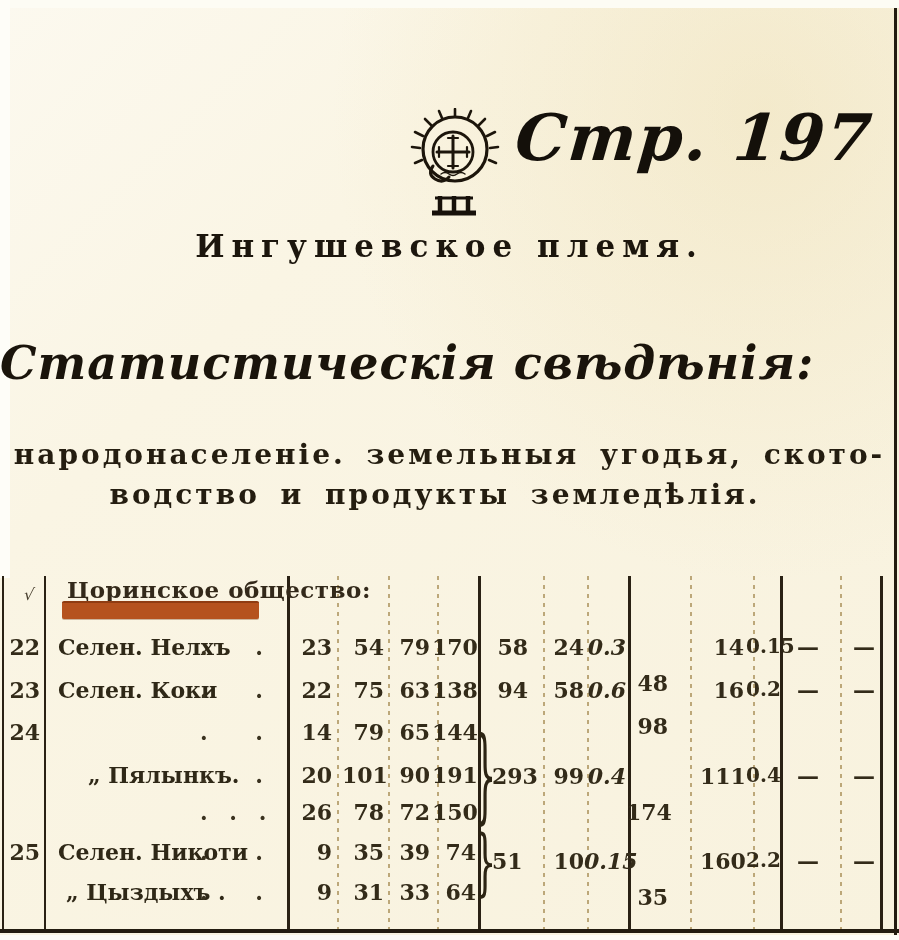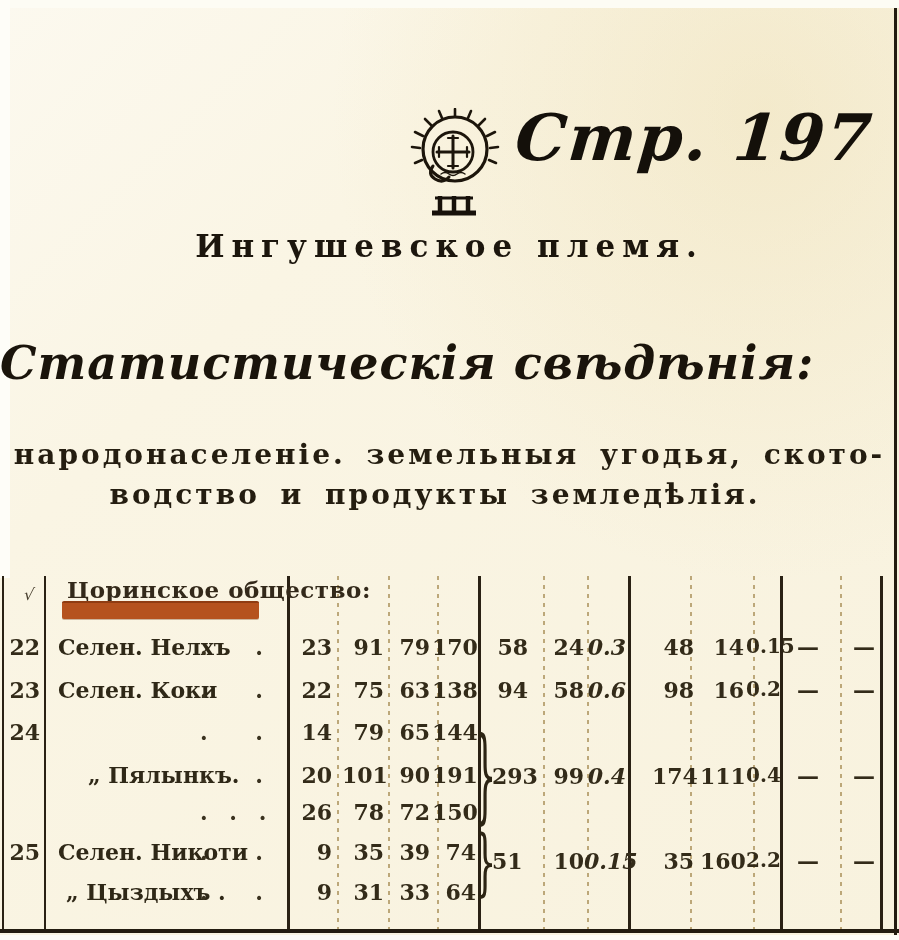--- a/index.html
+++ b/index.html
@@ -60,21 +60,21 @@
   }
   .numcol{left:6px;width:34px;}
   .namecol{left:58px;width:226px;text-align:left;font-weight:600;color:#2f2817;}
   .namecol.ind-lg{padding-left:30px;}
   .namecol.ind-sm{padding-left:8px;}
   .leaders{position:absolute;left:200px;width:80px;text-align:left;word-spacing:40px;font-weight:bold;color:#3a321f;}
   .leaders.three{word-spacing:14px;}
   .c1{left:290px;width:42px;} .c2{left:342px;width:42px;}
   .c3{left:390px;width:40px;} .c4{left:432px;width:44px;}
   .c5{left:486px;width:42px;} .c6{left:538px;width:46px;}
-  .c7{left:584px;width:42px;font-style:italic;} .c8{left:652px;width:42px;}
+  .c7{left:584px;width:42px;font-style:italic;} .c8{left:626px;width:42px;margin-top:36px;}
   .c9{left:700px;width:44px;} .c10{left:746px;width:34px;font-size:20px;}
   .c11{left:790px;width:36px;text-align:center;} .c12{left:846px;width:36px;text-align:center;}
   .gc5{left:492px;width:50px;text-align:left;}
   .r0{top:634px;} .r1{top:677px;} .r2{top:719px;} .r3{top:762px;}
   .r4{top:799px;} .r5{top:839px;} .r6{top:879px;}
   .g0{top:763px;} .g1{top:848px;}
 
   .society-label{
     position:absolute;left:48px;top:576px;
     font:bold 23px "DejaVu Serif", serif;color:#33291a;letter-spacing:.5px;margin-left:19px;
@@ -172,21 +172,21 @@
   <div class="edge-bottom"></div>
 
   <div class="checkmark">√</div>
   <div class="society-label">Цоринское общество:</div>
   <div class="highlight-bar"></div>
 
   <span class="tcell numcol r0">22</span>
   <span class="tcell namecol r0">Селен. Нелхъ</span>
   <span class="tcell leaders r0">. .</span>
   <span class="tcell c1 r0">23</span>
-  <span class="tcell c2 r0">91</span>
+  <span class="tcell c2 r0">54</span>
   <span class="tcell c3 r0">79</span>
   <span class="tcell c4 r0">170</span>
   <span class="tcell c5 r0">58</span>
   <span class="tcell c6 r0">24</span>
   <span class="tcell c7 r0">0.3</span>
   <span class="tcell c8 r0">48</span>
   <span class="tcell c9 r0">14</span>
   <span class="tcell c10 r0">0.15</span>
   <span class="tcell c11 r0">—</span>
   <span class="tcell c12 r0">—</span>

